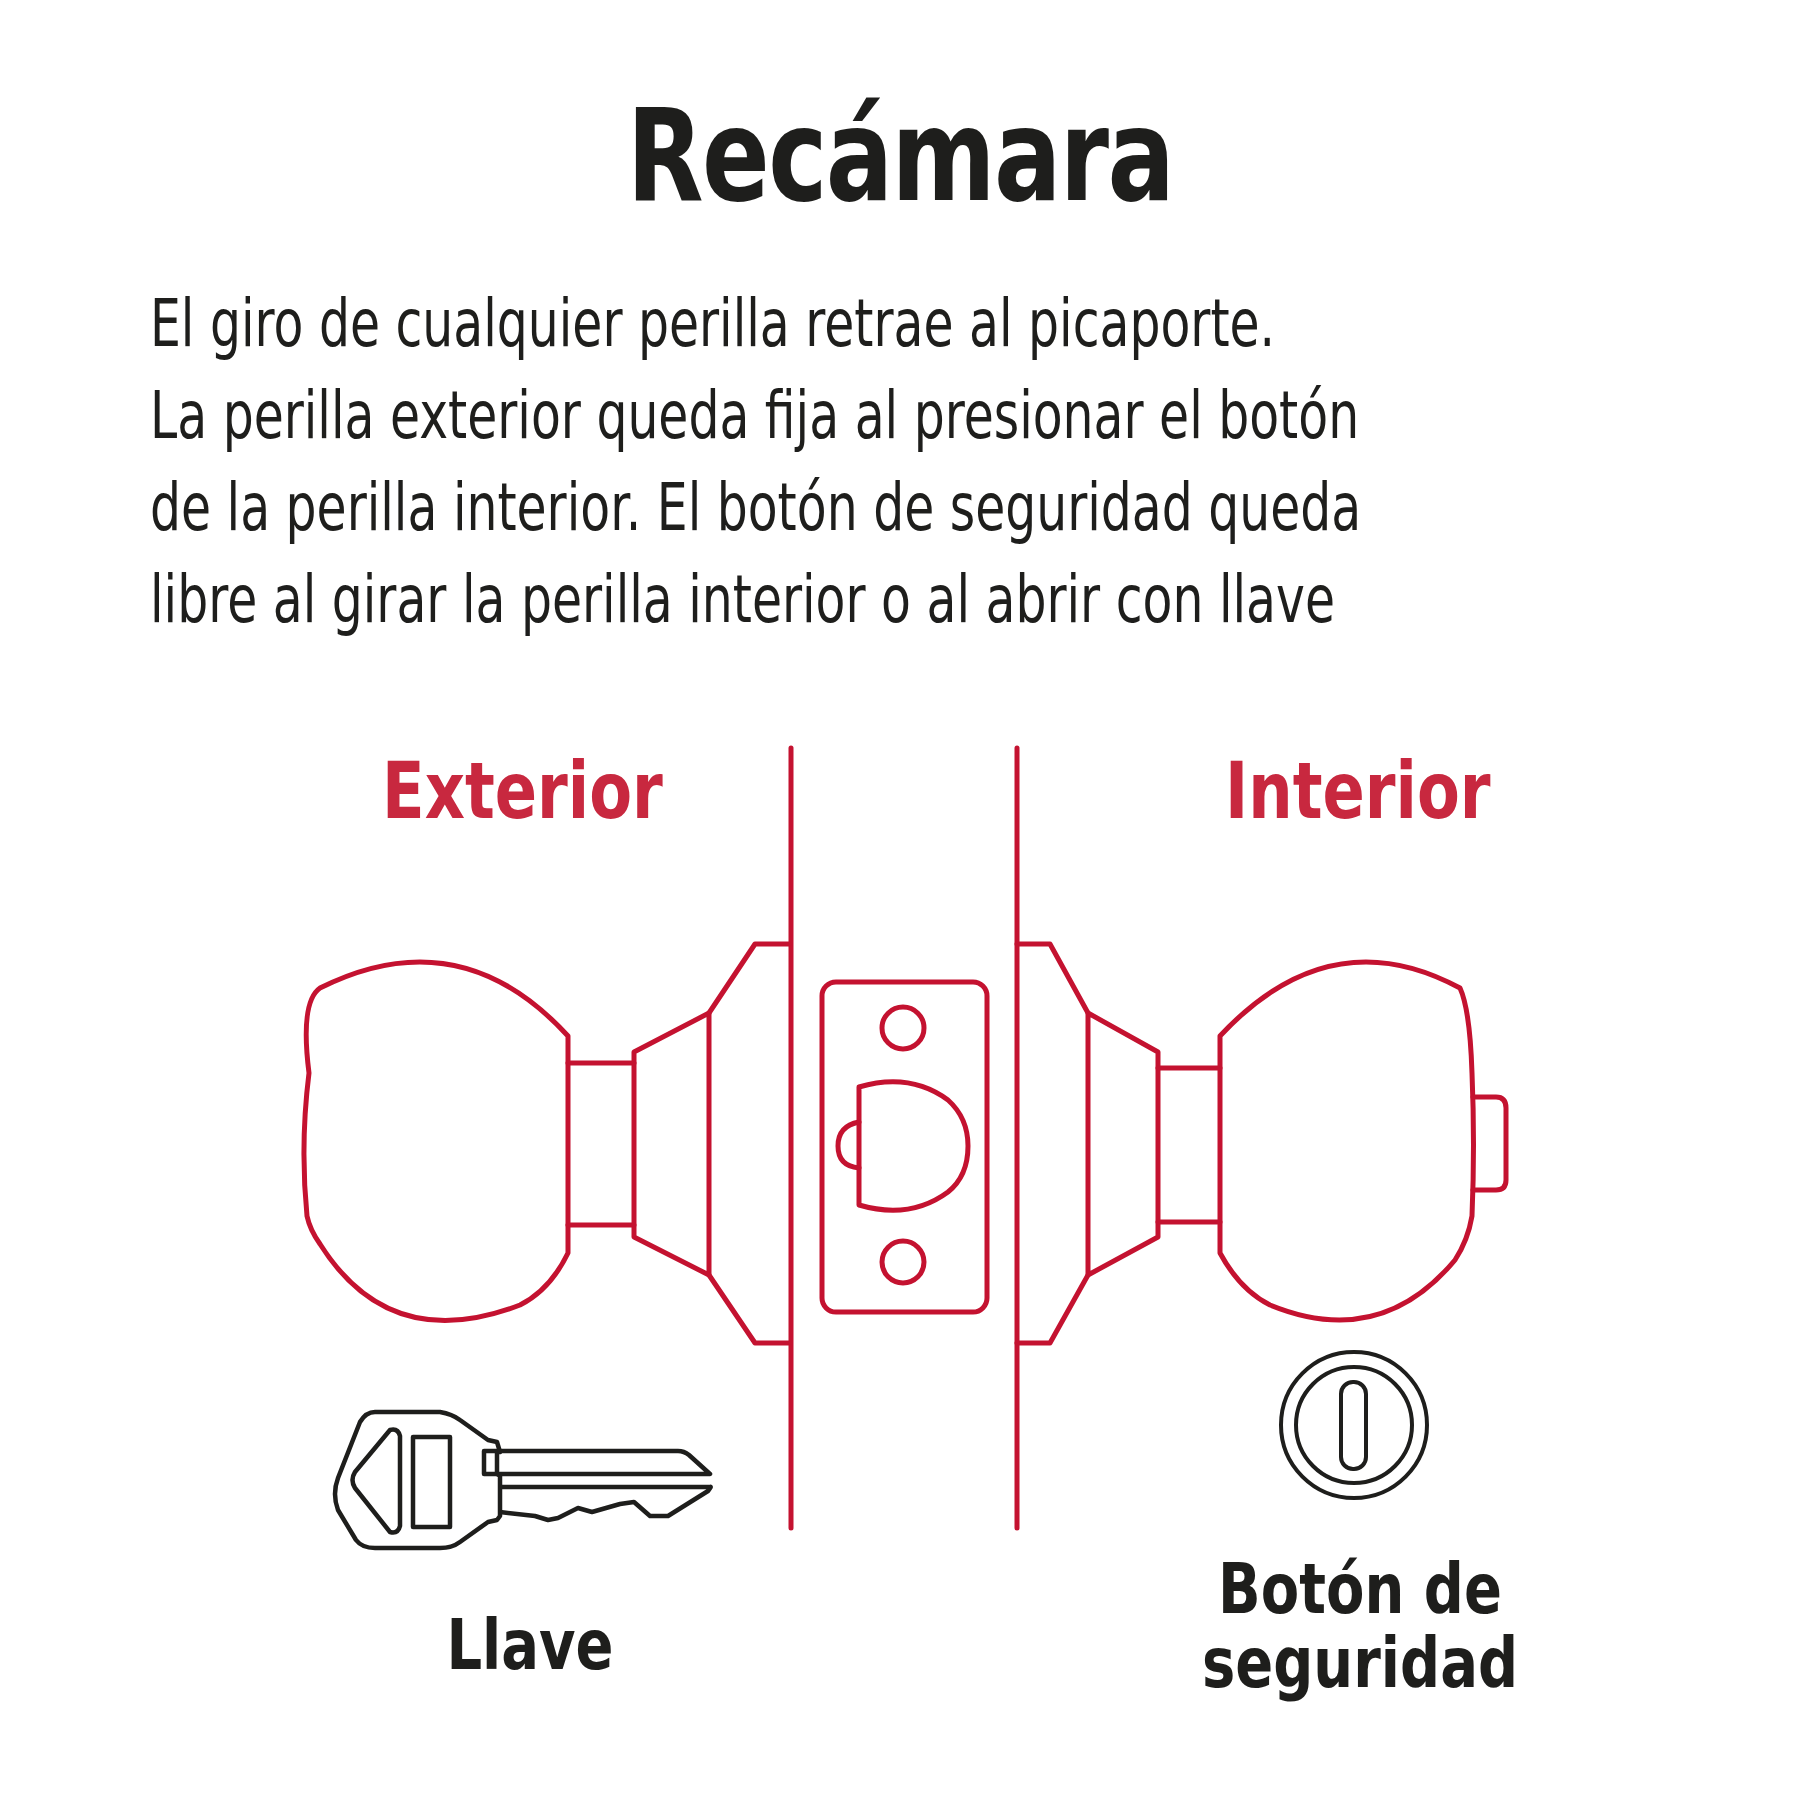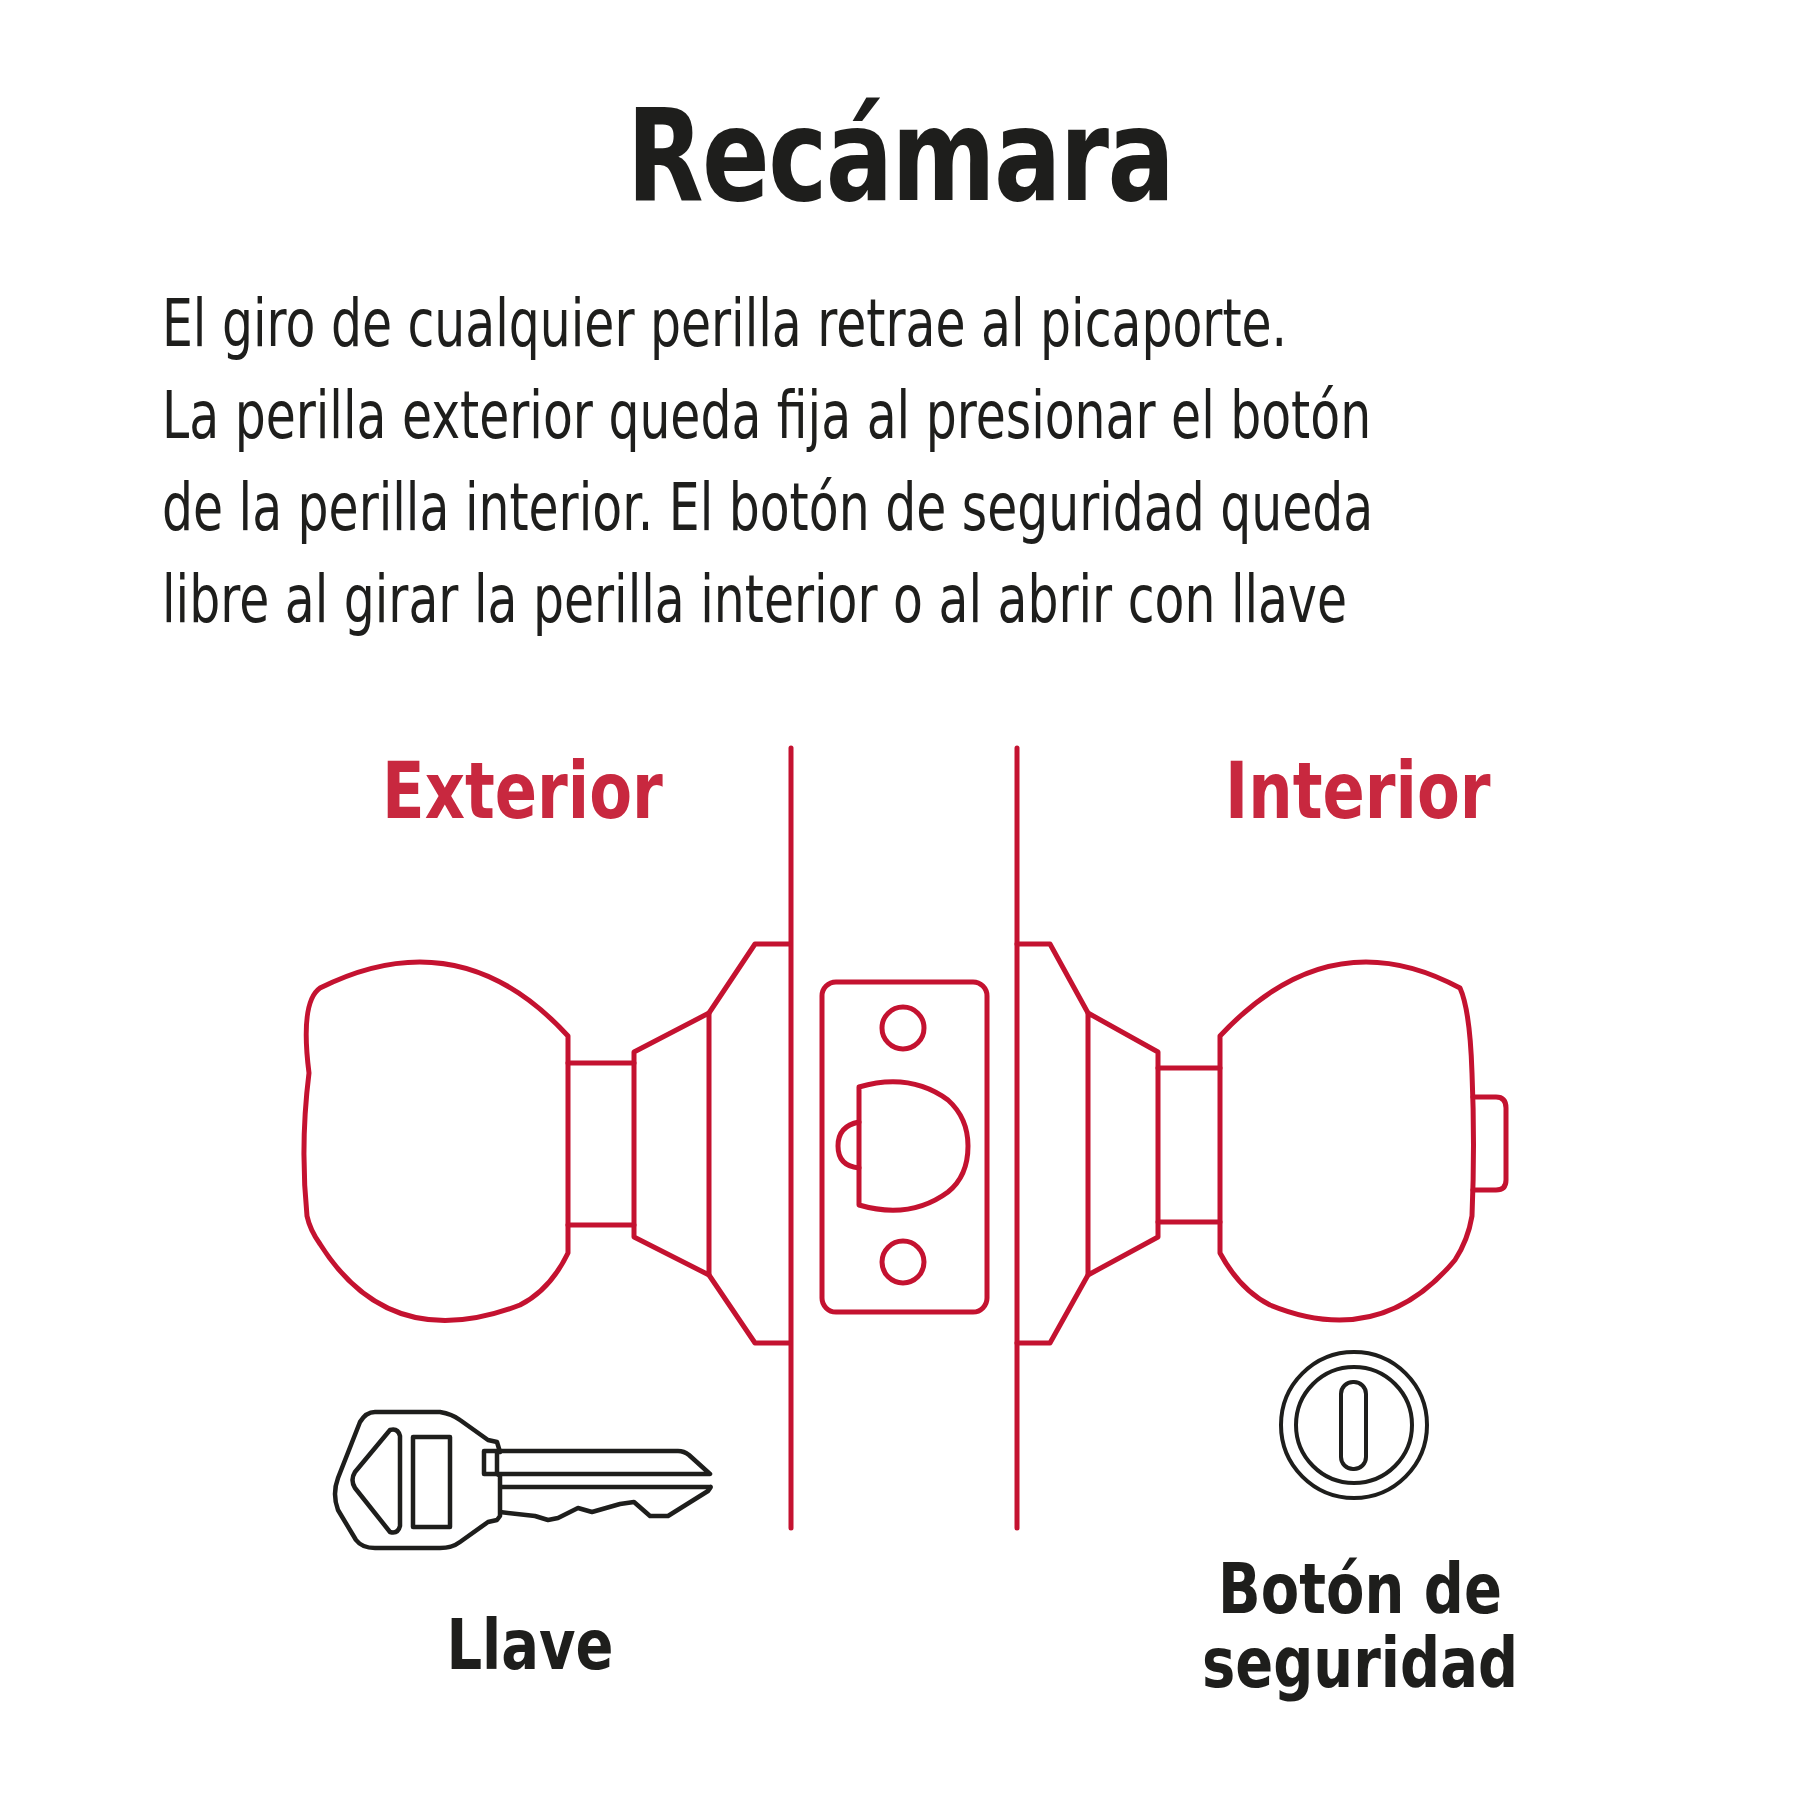--- a/index.html
+++ b/index.html
@@ -1,21 +1,21 @@
 <!DOCTYPE html>
 <html><head>
 <meta charset="utf-8">
 <style>
   html, body { margin: 0; padding: 0; background: #ffffff; }
   body { width: 1800px; height: 1800px; position: relative; overflow: hidden;
          font-family: "Liberation Sans", "DejaVu Sans", sans-serif; color: #1e1e1c; }
   .title { position: absolute; left: 0; top: 92px; width: 1800px; text-align: center;
            font-family: "DejaVu Sans", sans-serif; font-weight: bold; font-size: 128px;
            letter-spacing: -2px; line-height: 1; transform: scaleX(0.78); transform-origin: 900px 0; }
-  .desc { position: absolute; left: 162px; top: 278px; width: 1560px; }
+  .desc { position: absolute; left: 150px; top: 278px; width: 1560px; }
   .desc-line { font-family: "DejaVu Sans", sans-serif; font-size: 66px; line-height: 92px;
                white-space: nowrap; transform: scaleX(0.74); transform-origin: 0 0; }
   .side-label { position: absolute; top: 752px; font-family: "DejaVu Sans", sans-serif;
                 font-weight: bold; font-size: 78px; line-height: 1; white-space: nowrap;
                 transform: scaleX(0.8); }
   .lbl-ext { left: 382px; transform-origin: 0 0; }
   .lbl-int { left: 1225px; transform-origin: 0 0; }
   .caption { position: absolute; font-family: "DejaVu Sans", sans-serif; font-weight: bold;
              font-size: 70px; line-height: 74px; text-align: center; white-space: nowrap;
              transform: scaleX(0.8); }

